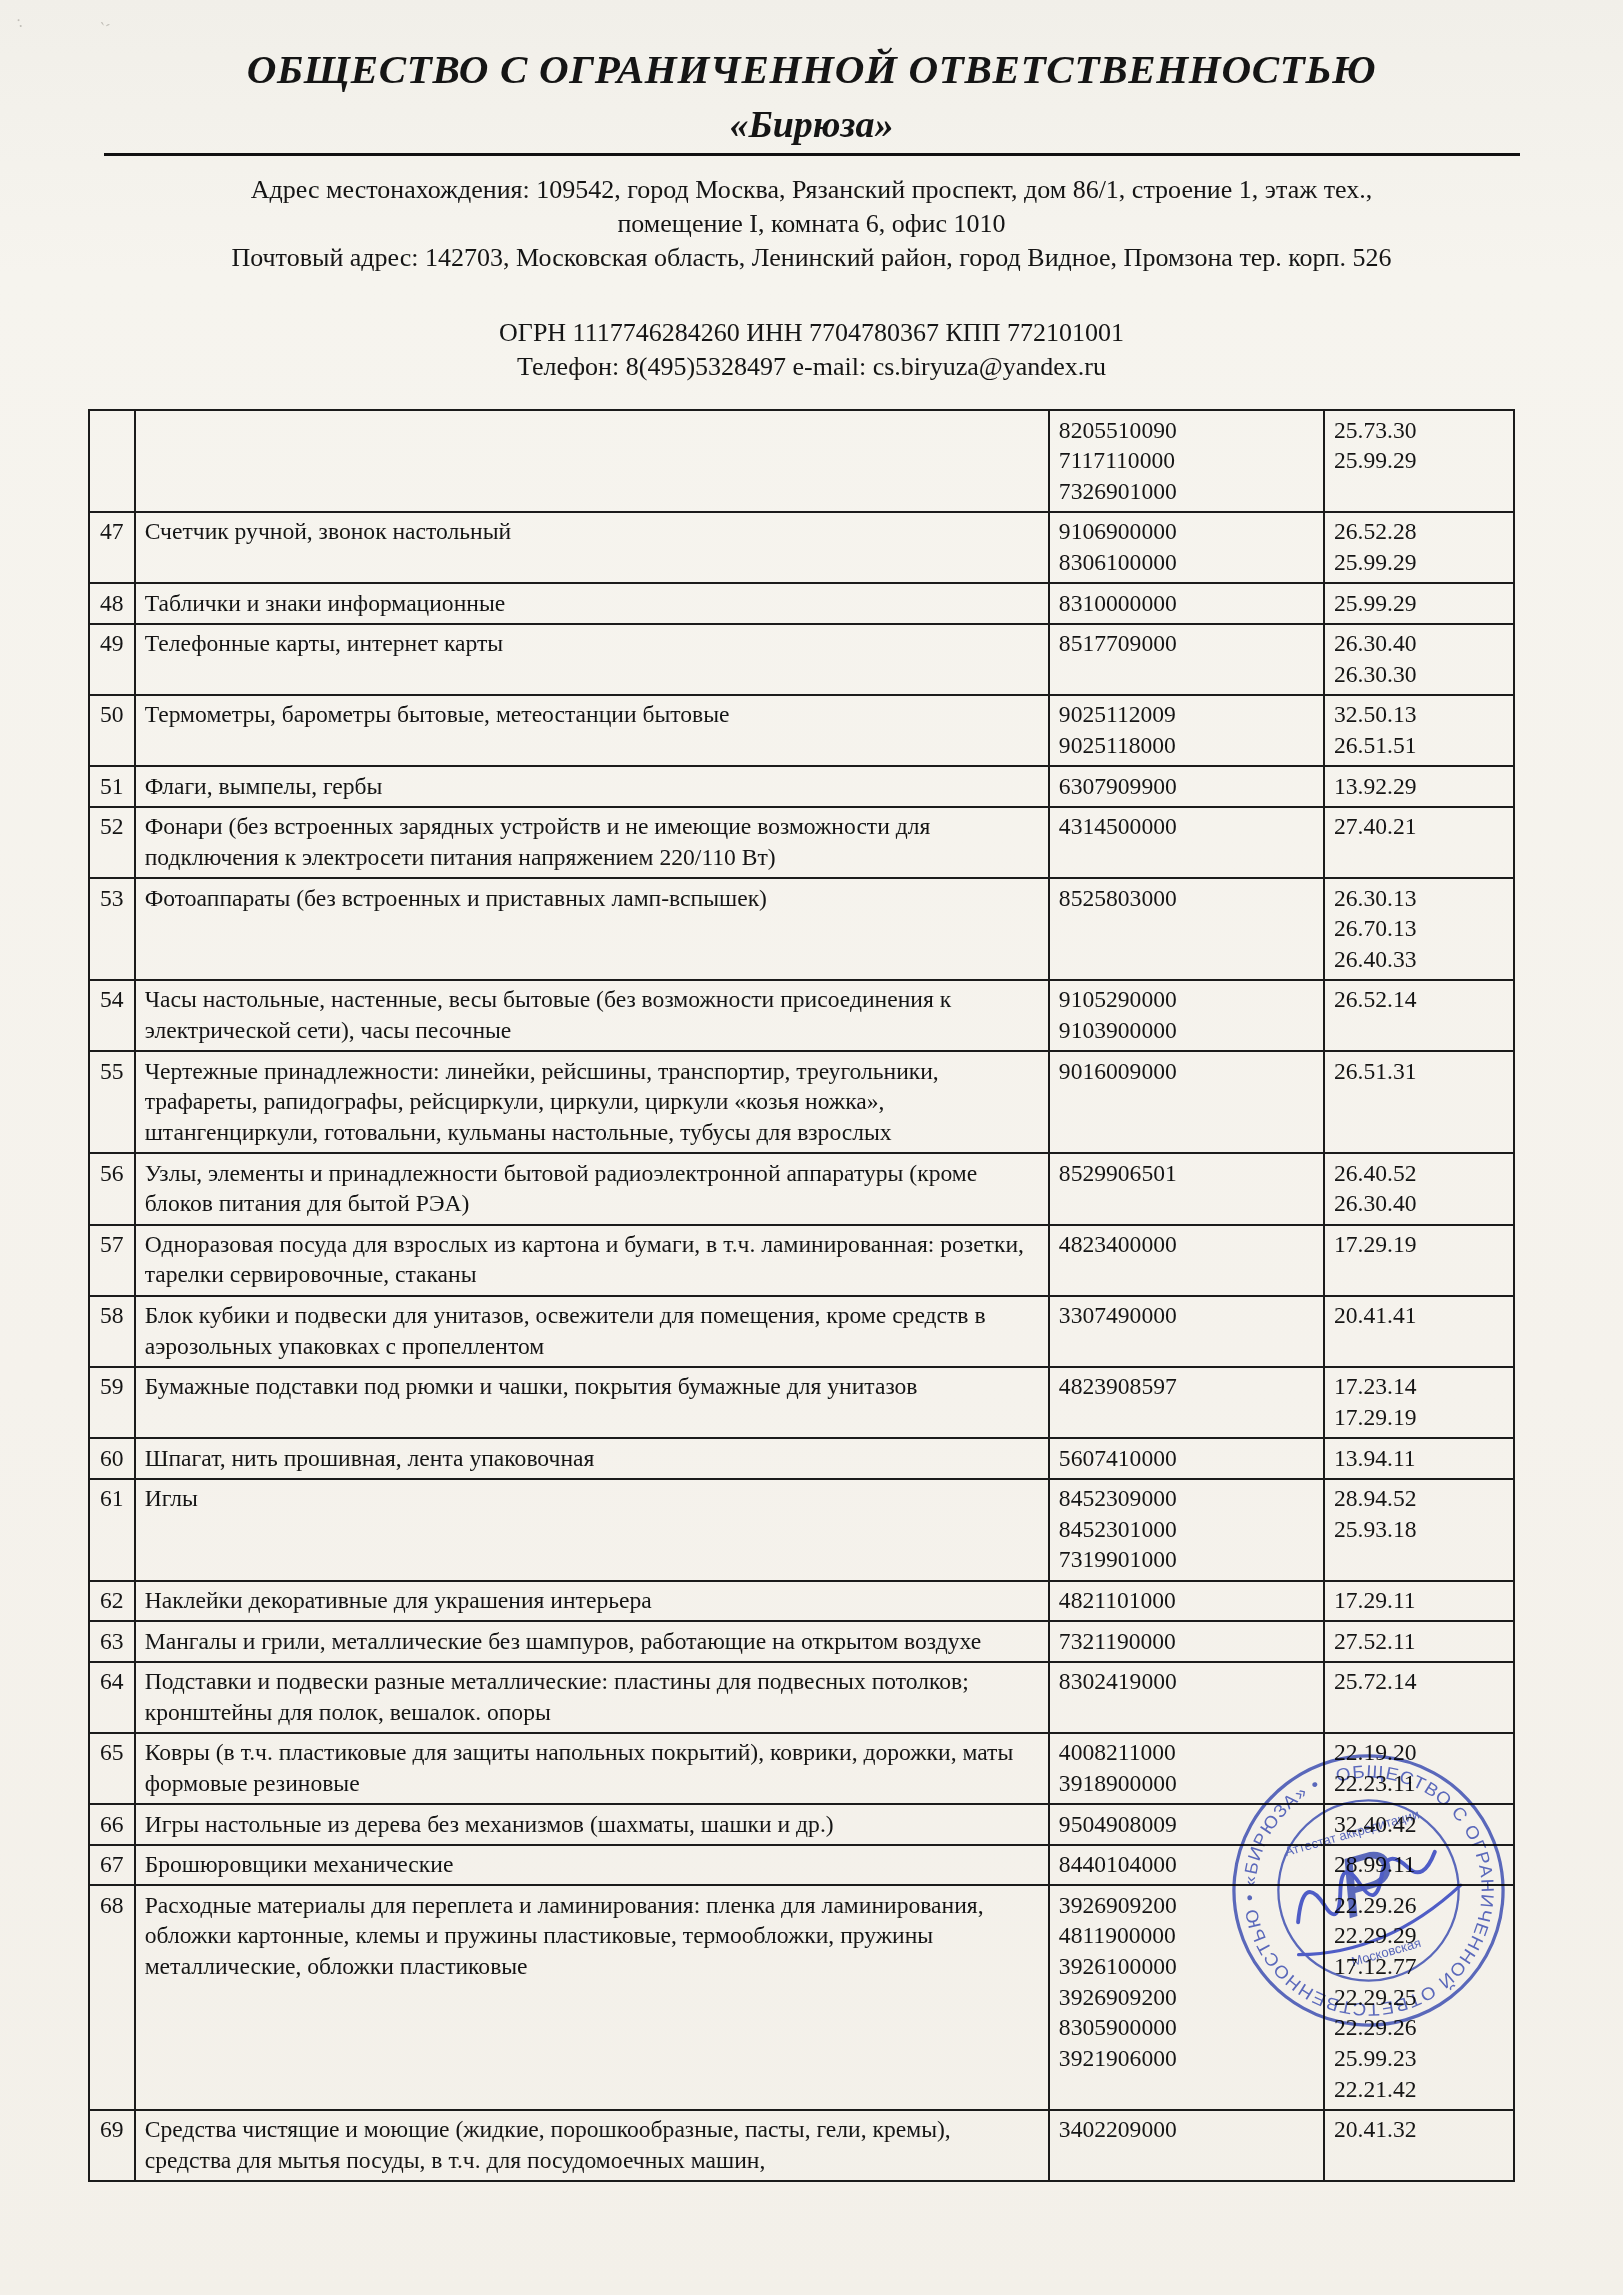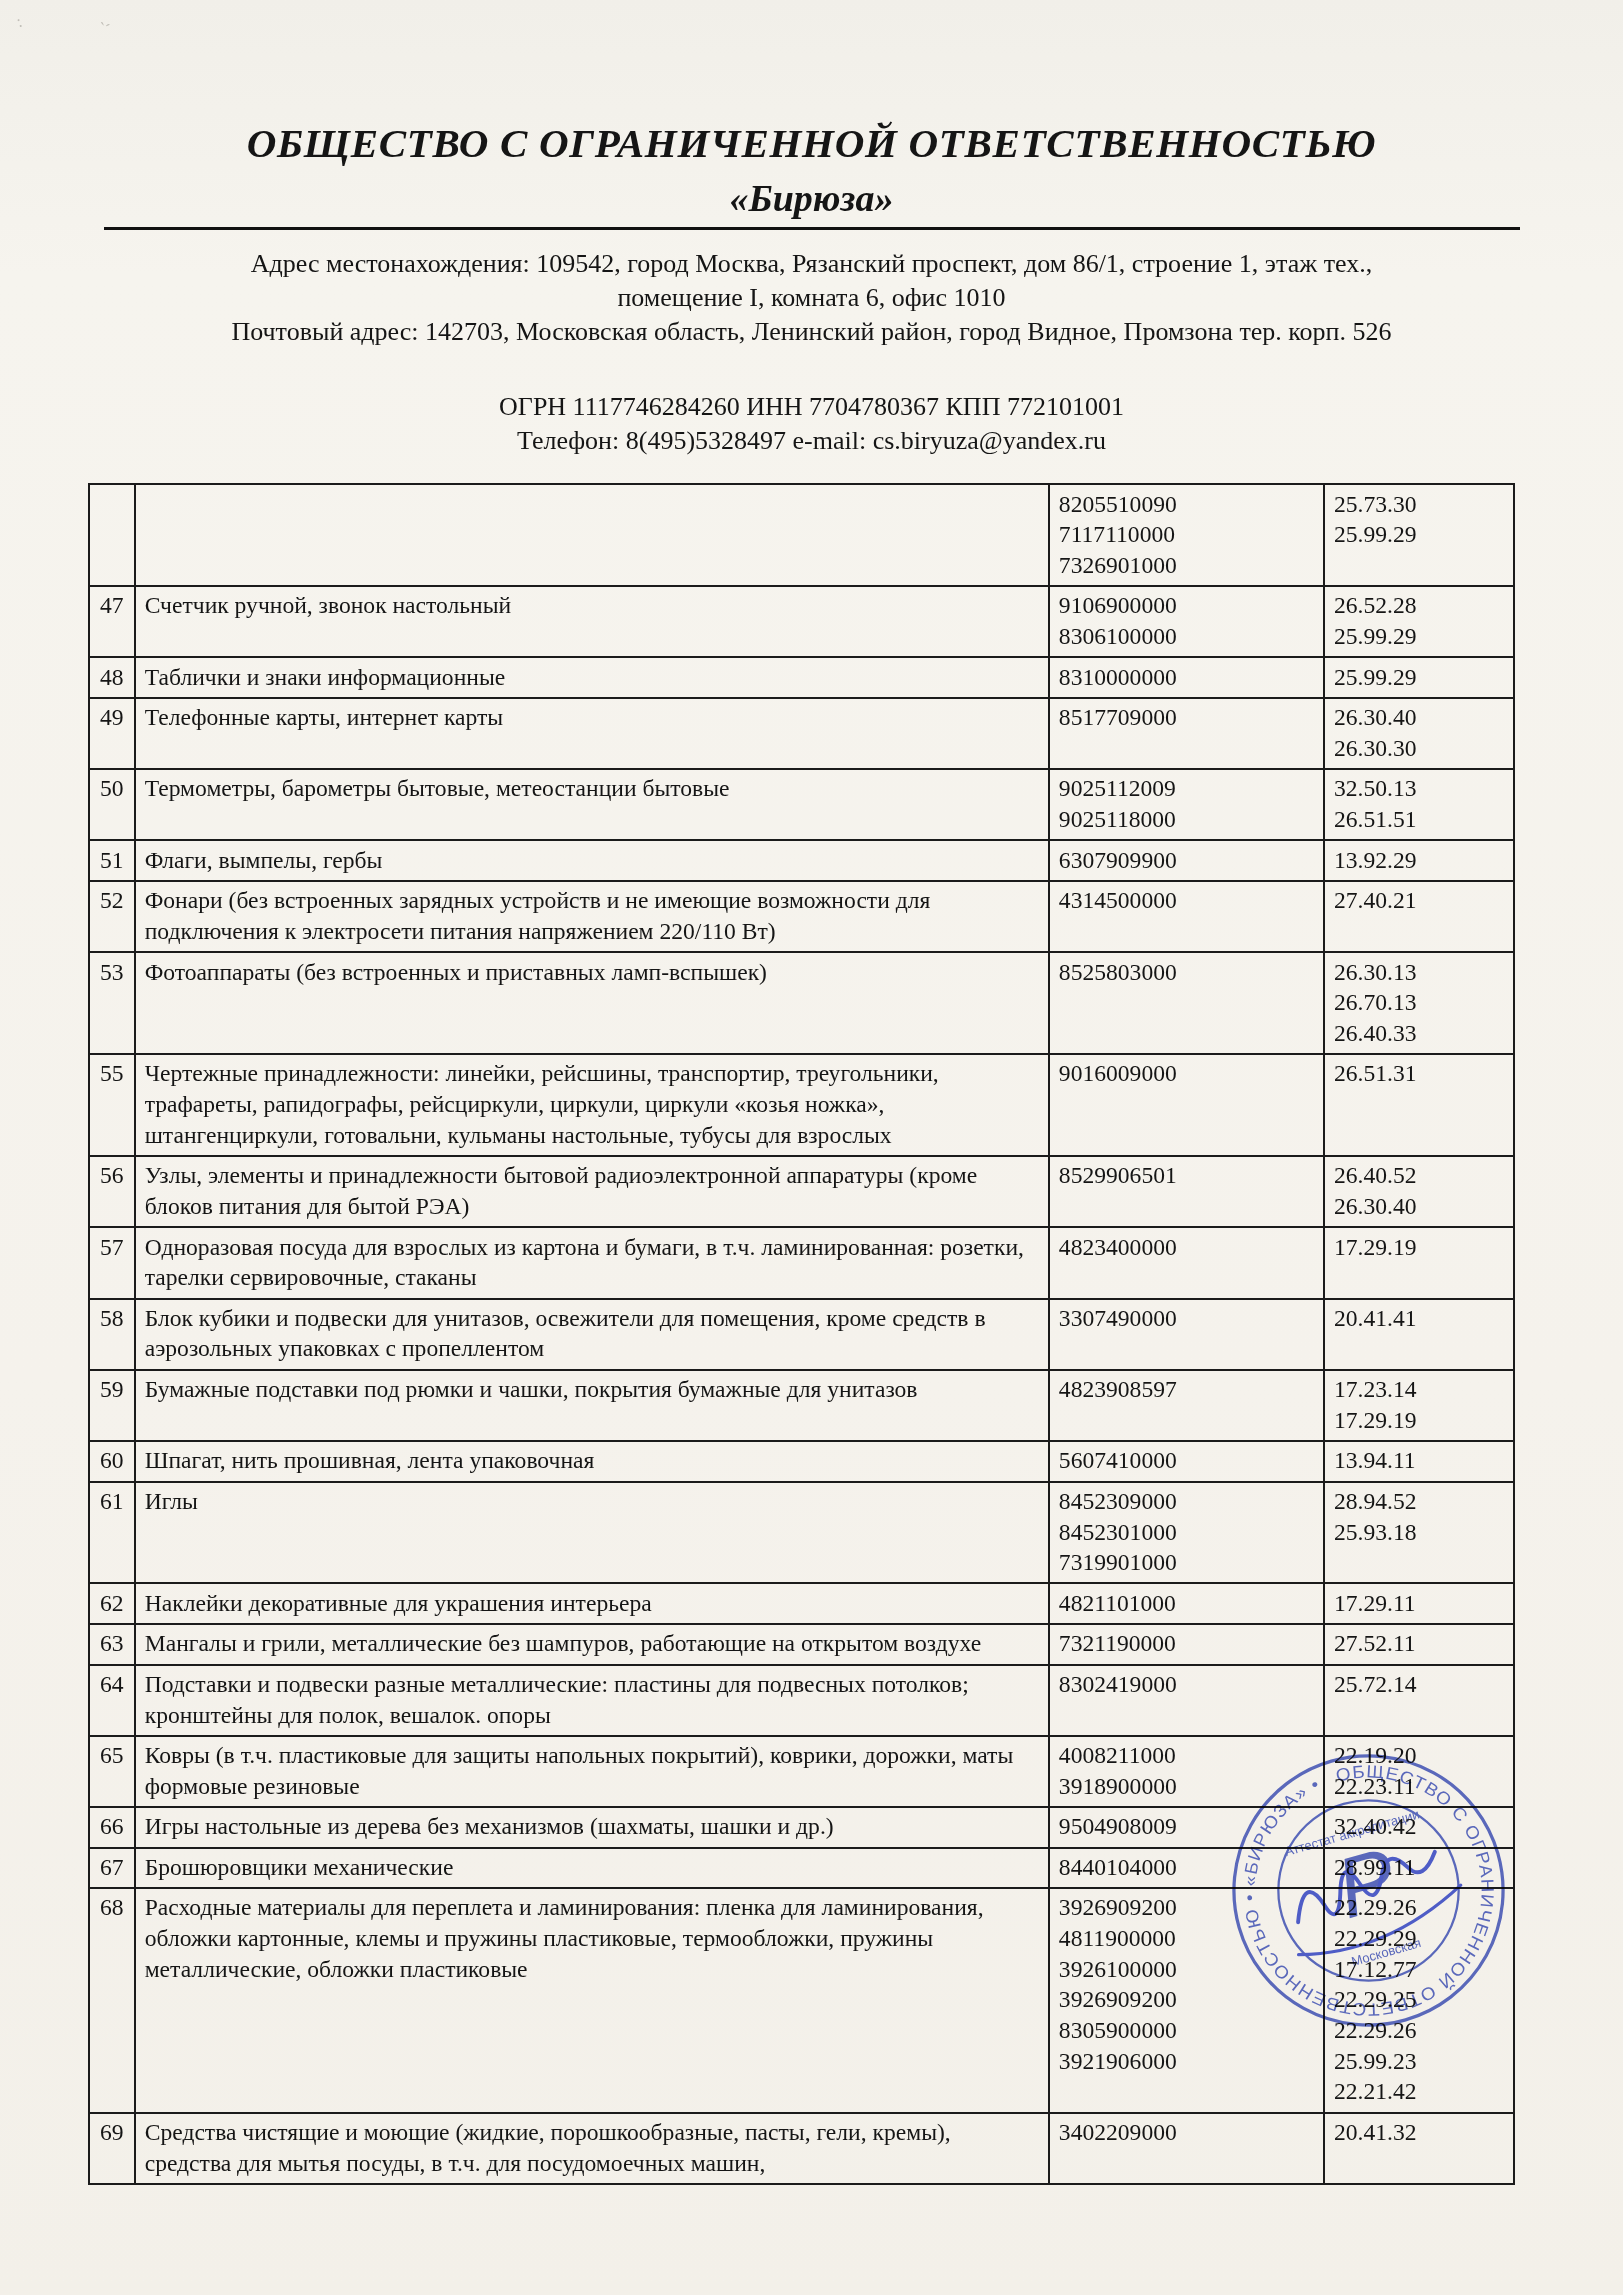--- a/index.html
+++ b/index.html
@@ -17,21 +17,21 @@
     background:linear-gradient(180deg,#f1efe9 0%,#f6f4ee 12%,#f5f2ec 60%,#f3f0e9 100%);
     color:var(--ink);
     font-family:"Liberation Serif","DejaVu Serif",serif;
     overflow:hidden;
   }
   
   .artifact{position:absolute;color:#9a978f;opacity:.55;font-size:17px;}
   .a1{left:17px;top:11.8px;transform:rotate(-20deg);}
   .a2{left:98px;top:19.6px;transform:rotate(15deg);}
 
-  .doc-header{padding-top:119px;text-align:center;}
+  .doc-header{padding-top:45px;text-align:center;}
   .title{
     font-size:41px;font-weight:bold;font-style:italic;letter-spacing:0.7px;
   }
   .subtitle{
     font-size:38px;font-weight:bold;font-style:italic;margin-top:9.2px;
   }
   .rule{
     width:1416px;margin:6.5px auto 17px auto;border-bottom:3.9px solid #111;
   }
   .addr{
@@ -151,20 +151,27 @@
 
     <tr>
       <td class="col-num">53</td>
       <td class="col-desc">Фотоаппараты (без встроенных и приставных ламп-вспышек)</td>
       <td class="col-code">8525803000</td>
       <td class="col-okved">26.30.13
 26.70.13
 26.40.33</td>
     </tr>
 
+    <tr>
+      <td class="col-num">54</td>
+      <td class="col-desc">Часы настольные, настенные, весы бытовые (без возможности присоединения к электрической сети), часы песочные</td>
+      <td class="col-code">9105290000
+9103900000</td>
+      <td class="col-okved">26.52.14</td>
+    </tr>
 
     <tr>
       <td class="col-num">55</td>
       <td class="col-desc">Чертежные принадлежности: линейки, рейсшины, транспортир, треугольники, трафареты, рапидографы, рейсциркули, циркули, циркули «козья ножка», штангенциркули, готовальни, кульманы настольные, тубусы для взрослых</td>
       <td class="col-code">9016009000</td>
       <td class="col-okved">26.51.31</td>
     </tr>
 
     <tr>
       <td class="col-num">56</td>

